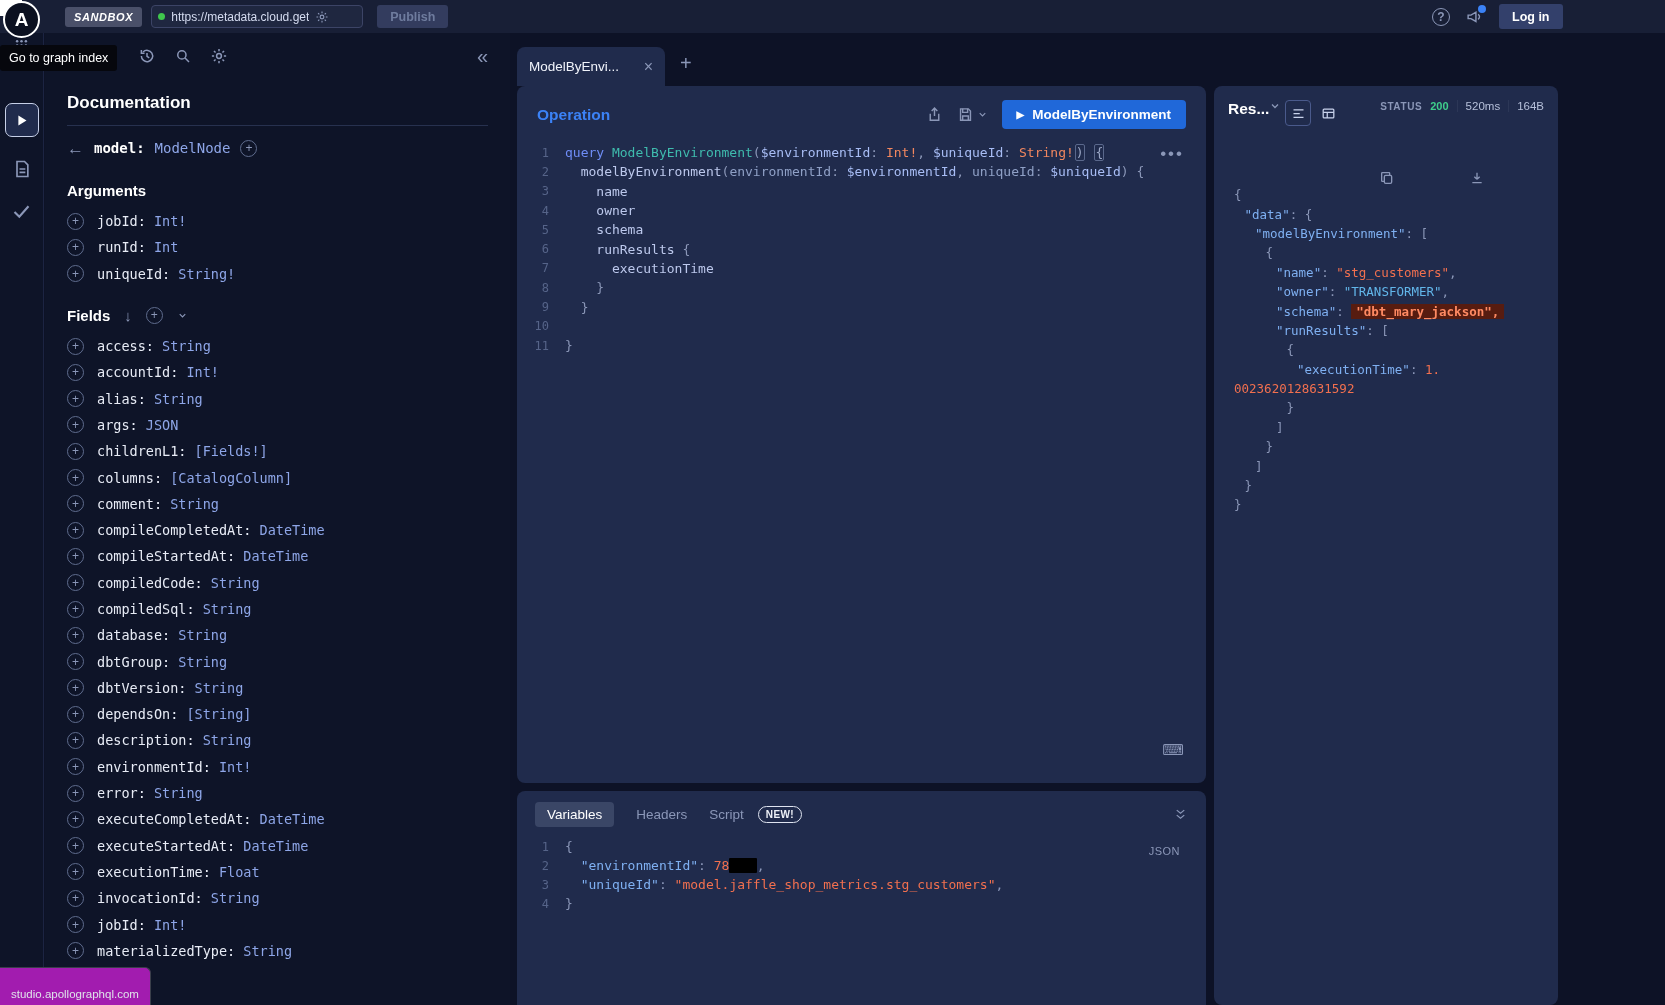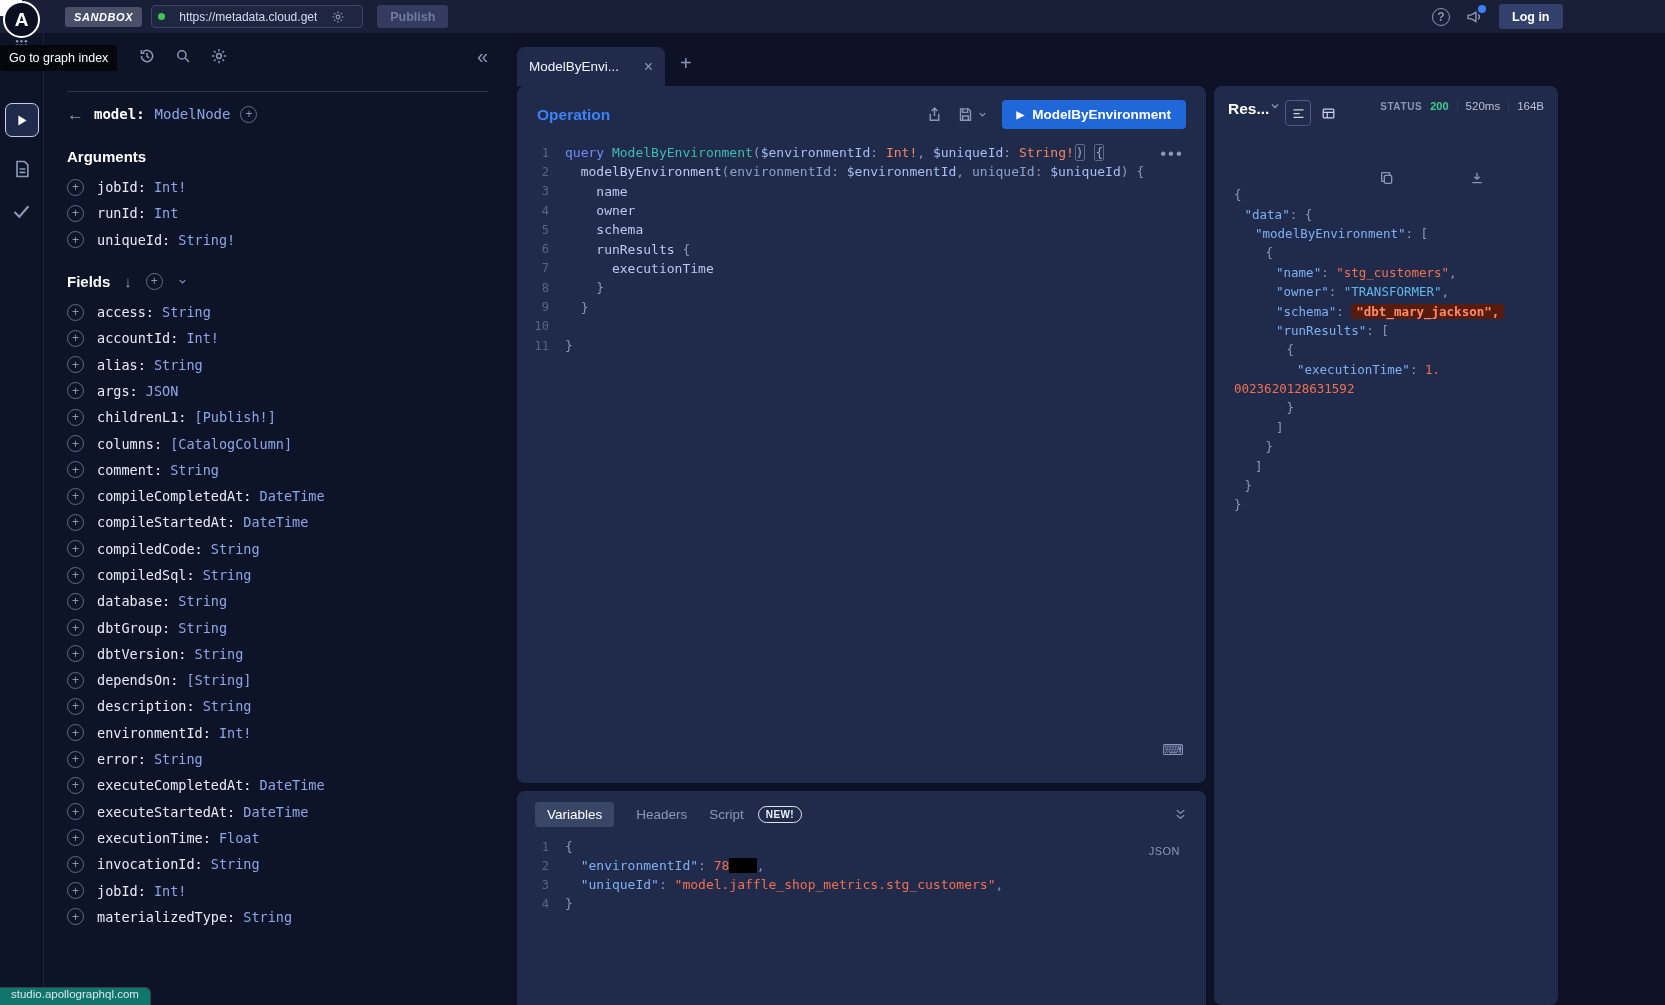--- a/index.html
+++ b/index.html
@@ -5,21 +5,21 @@
   *{margin:0;padding:0;box-sizing:border-box;}
   html,body{width:1665px;height:1005px;}
   body{font-family:"Liberation Sans",sans-serif;background:#0d1226;color:#e8ecf6;overflow:hidden;}
   #app{position:relative;width:1665px;height:1005px;background:#0d1226;overflow:hidden;}
 
   
   .topbar{position:absolute;left:0;top:0;width:100%;height:33px;background:#181f36;display:flex;align-items:center;padding-left:65px;z-index:20;}
   .corner-white{position:absolute;left:0;top:0;width:22px;height:16px;background:#ffffff;}
   .logo{position:absolute;left:3px;top:1px;width:37px;height:37px;border-radius:50%;background:#0b1020;border:2px solid #ffffff;display:flex;align-items:center;justify-content:center;font-weight:bold;font-size:19px;color:#fff;z-index:30;}
   .sandbox-badge{background:#4a5069;color:#fff;font-size:11px;font-weight:bold;letter-spacing:.6px;padding:4px 9px;border-radius:3px;font-style:italic;}
-  .url-bar{margin-left:9px;width:212px;height:23px;border:1px solid #3c4466;background:#1f2740;border-radius:4px;display:flex;align-items:center;padding:0 6px;gap:14px;overflow:hidden;}
+  .url-bar{margin-left:9px;width:212px;height:23px;border:1px solid #3c4466;background:#1f2740;border-radius:4px;display:flex;align-items:center;padding:0 6px;gap:6px;overflow:hidden;}
   .green-dot{width:7px;height:7px;border-radius:50%;background:#3fc64c;flex:none;}
   .url-text{font-size:12px;color:#d5dcf0;white-space:nowrap;overflow:hidden;}
   .url-gear{color:#8b97b8;flex:none;display:flex;}
   .publish-btn{margin-left:14px;height:23px;padding:0 13px;background:#333c5e;color:#6f7c9e;border:none;font-size:12.5px;font-weight:bold;border-radius:3px;font-family:inherit;}
   .topbar-right{position:absolute;left:1432px;top:0;height:33px;display:flex;align-items:center;gap:16px;}
   .help-circle{width:18px;height:18px;border:1.5px solid #8b97b8;border-radius:50%;color:#8b97b8;font-size:12px;font-weight:bold;display:flex;align-items:center;justify-content:center;}
   .announce{position:relative;color:#8b97b8;display:flex;}
   .blue-dot{position:absolute;right:-3px;top:-3px;width:8px;height:8px;border-radius:50%;background:#3b82f6;}
   .login-btn{height:25px;padding:0 13px;background:#33406b;color:#fff;border:none;border-radius:3px;font-size:12.5px;font-weight:bold;font-family:inherit;}
 
@@ -119,21 +119,21 @@
   .icon-box{width:26px;height:26px;border-radius:4px;display:flex;align-items:center;justify-content:center;color:#c9d3ec;margin-left:4px;}
   .icon-box.active{border:1px solid #4a5a8c;}
   .resp-meta{margin-left:auto;display:flex;align-items:baseline;gap:8px;}
   .status-label{font-size:10px;color:#8b97b8;letter-spacing:.6px;font-weight:bold;}
   .status-code{font-size:11px;color:#3fcf8c;font-weight:bold;}
   .resp-ms,.resp-size{font-size:11.5px;color:#b6c0da;border-left:1px solid #2c3757;padding-left:8px;}
   .resp-actions{position:absolute;top:0;right:14px;display:flex;gap:14px;color:#8b97b8;}
 
   
   .tooltip{position:absolute;left:0;top:45px;background:#06070d;color:#fff;font-size:12.5px;padding:6px 9px;border-radius:3px;z-index:50;white-space:nowrap;}
-  .status-pill{position:absolute;left:0;bottom:0;background:#0f766e;color:#dfe3ea;font-size:11.5px;padding:0 11px 5px;border-radius:0 6px 0 0;border:1px solid #3a3f4a;border-left:none;border-bottom:none;z-index:50;}
+  .status-pill{position:absolute;left:0;bottom:0;background:#a21caf;color:#dfe3ea;font-size:11.5px;padding:20px 11px 5px;border-radius:0 6px 0 0;border:1px solid #3a3f4a;border-left:none;border-bottom:none;z-index:50;}
 
   svg{display:block;}
 </style>
 </head>
 <body>
 
 <div id="app">
 
   <header class="topbar">
     <div class="corner-white"></div>
@@ -219,20 +219,21 @@
       </span>
       <span class="tbi">
         <svg width="18" height="18" viewBox="0 0 24 24" fill="none" stroke="currentColor" stroke-width="2">
             <circle cx="12" cy="12" r="3.2"></circle>
             <path d="M12 2.5v3M12 18.5v3M2.5 12h3M18.5 12h3M5.3 5.3l2.1 2.1M16.6 16.6l2.1 2.1M18.7 5.3l-2.1 2.1M7.4 16.6l-2.1 2.1"></path>
           </svg>
       </span>
       <span class="side-collapse">«</span>
     </div>
 
+    <h2 class="doc-title">Documentation</h2>
     <div class="doc-hr"></div>
 
     <div class="breadcrumb">
       <span class="back-arrow">←</span>
       <span class="crumb-label">model:</span>
       <span class="crumb-type">ModelNode</span>
       <span class="plus-circle">+</span>
     </div>
 
     <h3 class="section-title args-title">Arguments</h3>
@@ -273,21 +274,21 @@
         <div class="doc-row">
           <span class="plus-circle">+</span>
           <span class="ftext"><span class="fname">alias: </span><span class="ftype">String</span></span>
         </div>
         <div class="doc-row">
           <span class="plus-circle">+</span>
           <span class="ftext"><span class="fname">args: </span><span class="ftype">JSON</span></span>
         </div>
         <div class="doc-row">
           <span class="plus-circle">+</span>
-          <span class="ftext"><span class="fname">childrenL1: </span><span class="ftype">[Publish!]</span></span>
+          <span class="ftext"><span class="fname">childrenL1: </span><span class="ftype">[Fields!]</span></span>
         </div>
         <div class="doc-row">
           <span class="plus-circle">+</span>
           <span class="ftext"><span class="fname">columns: </span><span class="ftype">[CatalogColumn]</span></span>
         </div>
         <div class="doc-row">
           <span class="plus-circle">+</span>
           <span class="ftext"><span class="fname">comment: </span><span class="ftype">String</span></span>
         </div>
         <div class="doc-row">

